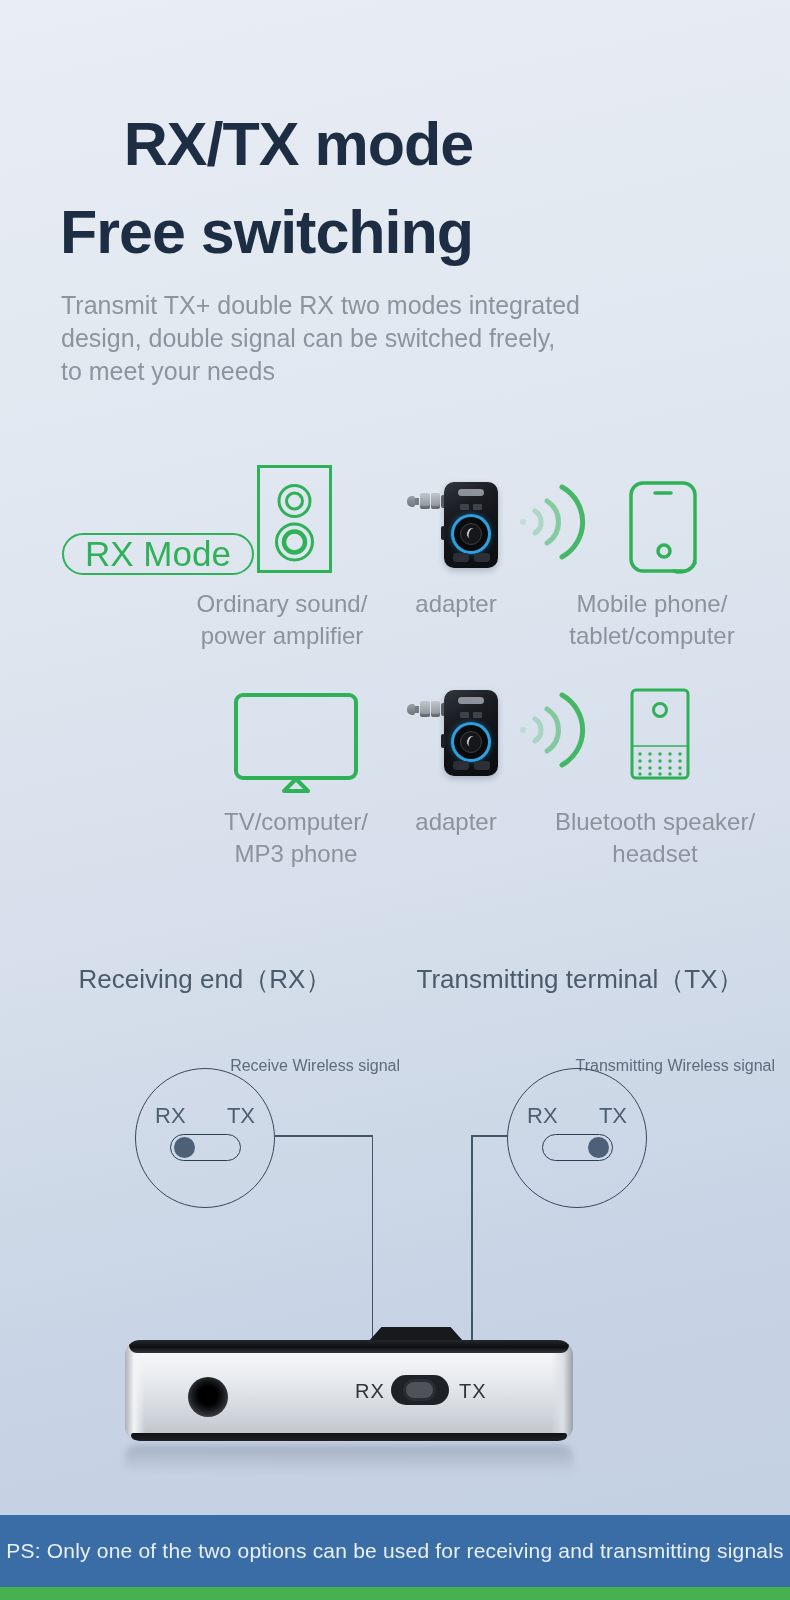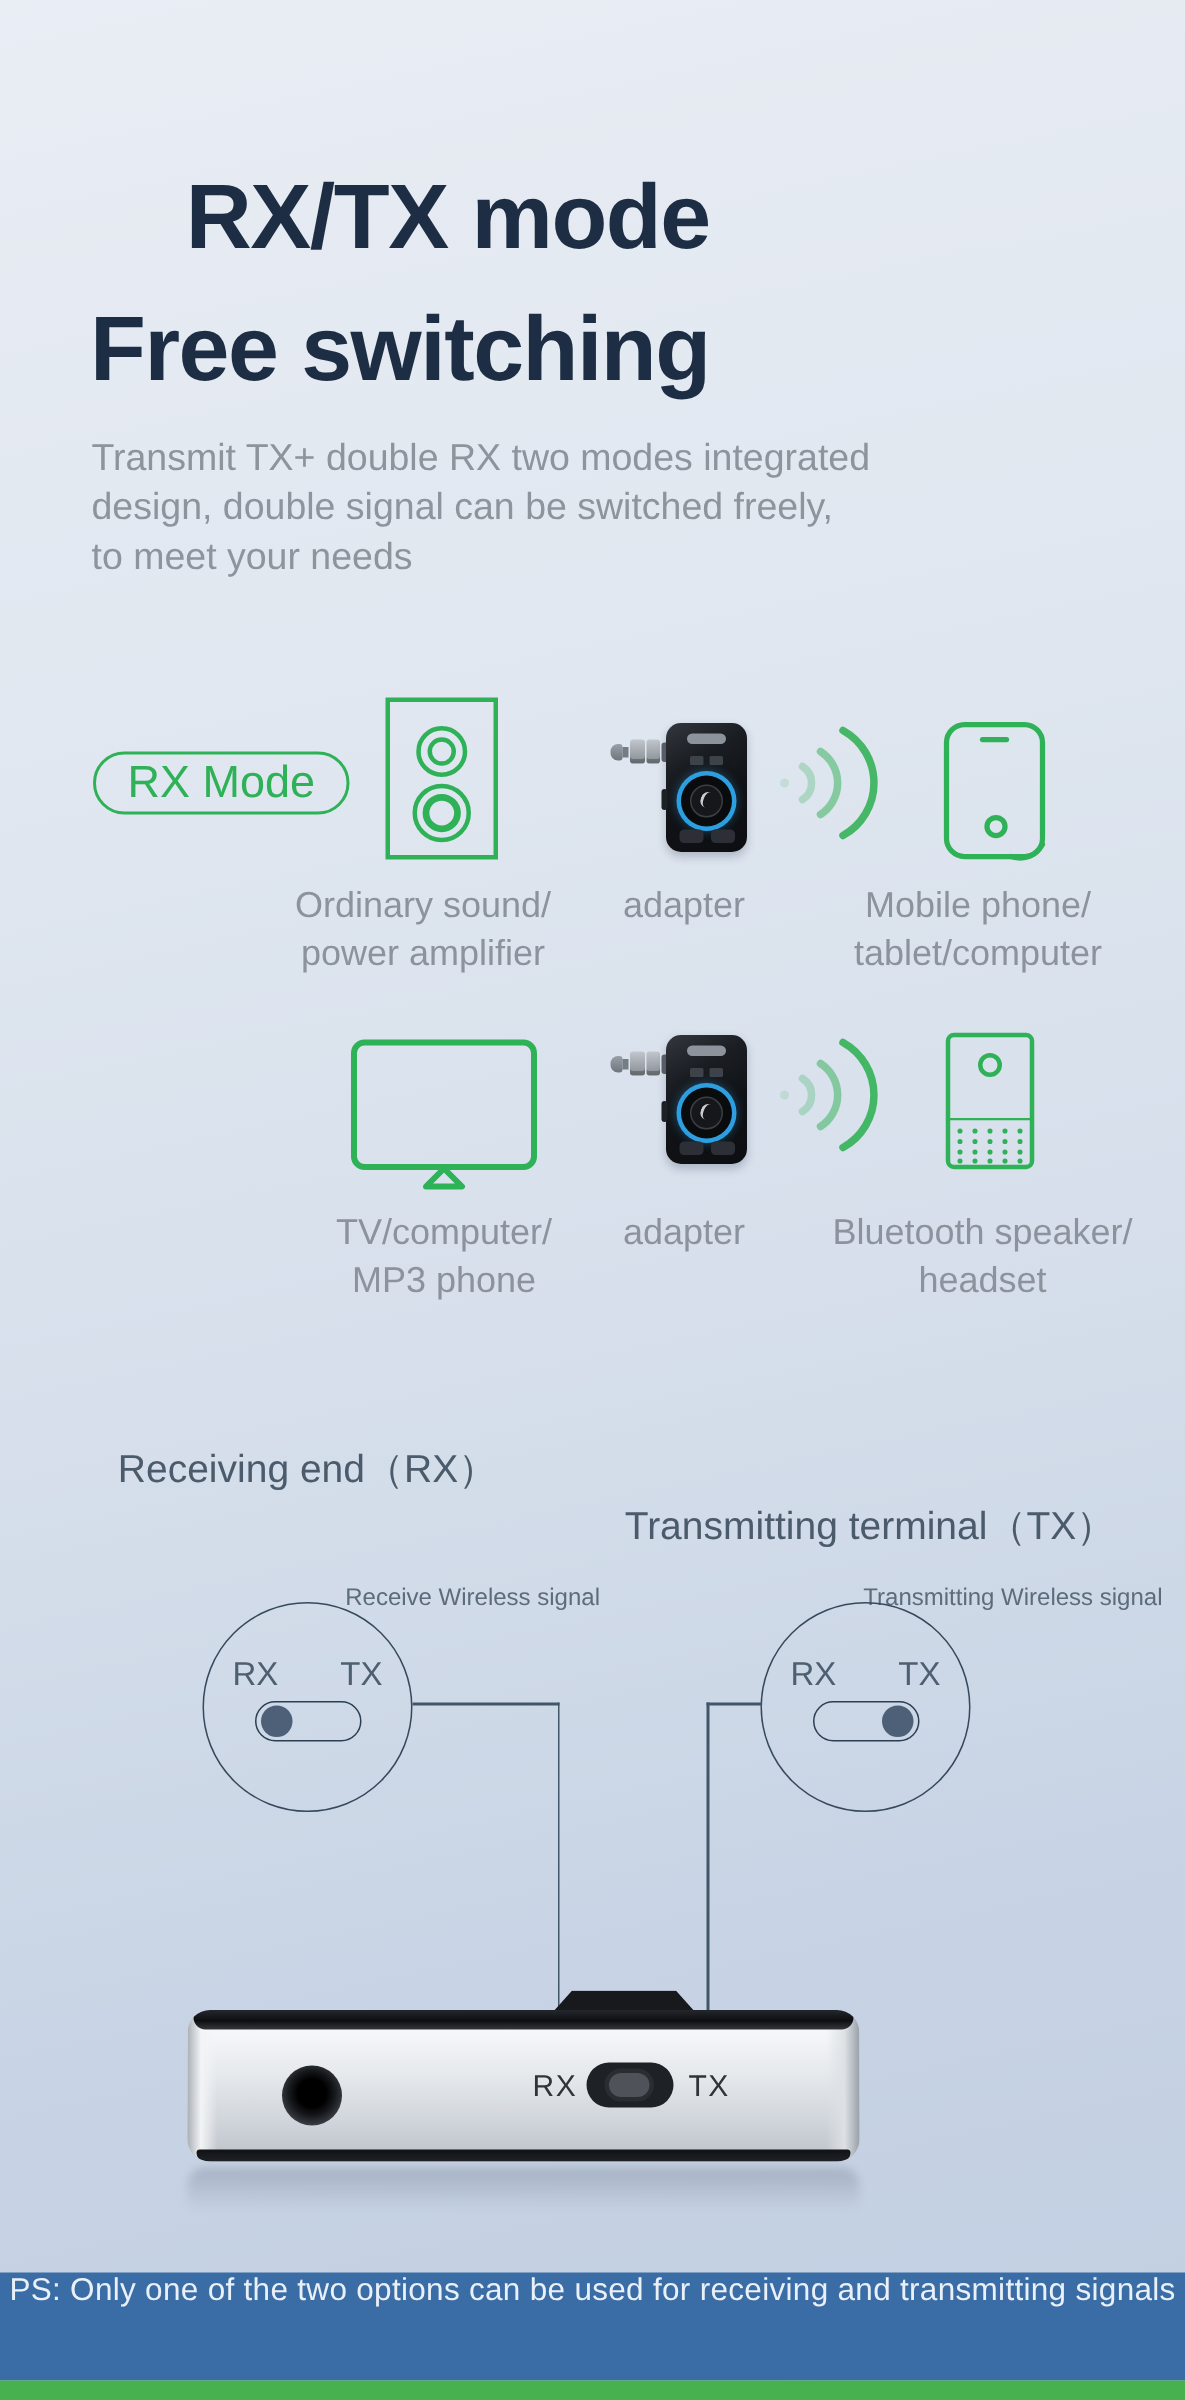--- a/index.html
+++ b/index.html
@@ -12,21 +12,21 @@
   }
   .abs { position:absolute; }
 
   
   .title { left:60px; top:100px; color:#1d2e44; font-size:61px; font-weight:700; line-height:88px; letter-spacing:-1px;text-align:right; }
   .subtitle { left:61px; top:289px; color:#8d949d; font-size:25px; line-height:33px; font-weight:400; }
 
   
   .mode-pill {
     height:42px; padding:0 21px; border:2px solid #2fb157; border-radius:23px;
-    color:#2fb157; font-size:30px; line-height:38px; font-weight:500; white-space:nowrap;
+    color:#2fb157; font-size:35px; line-height:38px; font-weight:500; white-space:nowrap;margin-top:32px;
   }
   .pill-rx { left:62px; top:501px; }
   .pill-tx { left:62px; top:719px; }
 
   
   .caption { text-align:center; color:#8c939c; font-size:24px; line-height:32px; }
 
   
   .adapter { width:54px; height:86px; }
   .ad-body {
@@ -89,21 +89,21 @@
   .dev-label { position:absolute; top:40px; color:#2f3439; font-size:20px; font-weight:500; letter-spacing:1px; z-index:3; }
   .dev-switch { position:absolute; left:266px; top:35px; width:58px; height:30px; border-radius:15px;
     background:#1e2125; z-index:3; }
   .dev-knob { position:absolute; left:12px; top:4px; width:33px; height:22px; border-radius:11px;
     background:#4f5359; border:3px solid #2a2d31; }
   .refl { left:125px; top:1445px; width:448px; height:34px; border-radius:12px;
     background:linear-gradient(180deg,rgba(72,85,102,.26),rgba(72,85,102,0) 85%); filter:blur(3px); }
 
   
   .note-bar { left:0; top:1515px; width:790px; height:72px; background:#3a6ca5;
-    display:flex; align-items:flex-start; justify-content:center; }
+    display:flex; align-items:center; justify-content:center; }
   .note-text { color:#eaf0f8; font-size:21px; letter-spacing:.2px; }
   .green-bar { left:0; top:1587px; width:790px; height:13px; background:#46b14e; }
 </style>
 </head>
 <body>
 
 <div class="page">
 
   <div class="abs title">
     <div>RX/TX mode</div>
@@ -257,21 +257,21 @@
     <div>MP3 phone</div>
   </div>
   <div class="abs caption" style="left:398px;top:806px;width:116px">adapter</div>
   <div class="abs caption" style="left:545px;top:806px;width:220px">
     <div>Bluetooth speaker/</div>
     <div>headset</div>
   </div>
 
   <div class="abs sw-title" style="left:10px;top:962px">Receiving end（RX）</div>
   <div class="abs sw-sub" style="left:10px;top:1012px">Receive Wireless signal</div>
-  <div class="abs sw-title" style="left:385px;top:1000px">Transmitting terminal（TX）</div>
+  <div class="abs sw-title" style="left:385px;top:962px">Transmitting terminal（TX）</div>
   <div class="abs sw-sub" style="left:385px;top:1012px">Transmitting Wireless signal</div>
 
   <div class="abs sw-circle" style="left:135px;top:1068px">
     <span class="sw-label" style="left:19px">RX</span>
     <span class="sw-label" style="right:19px">TX</span>
     <div class="sw-pill" style="left:34px">
       <div class="sw-knob" style="left:3px"></div>
     </div>
   </div>
 

